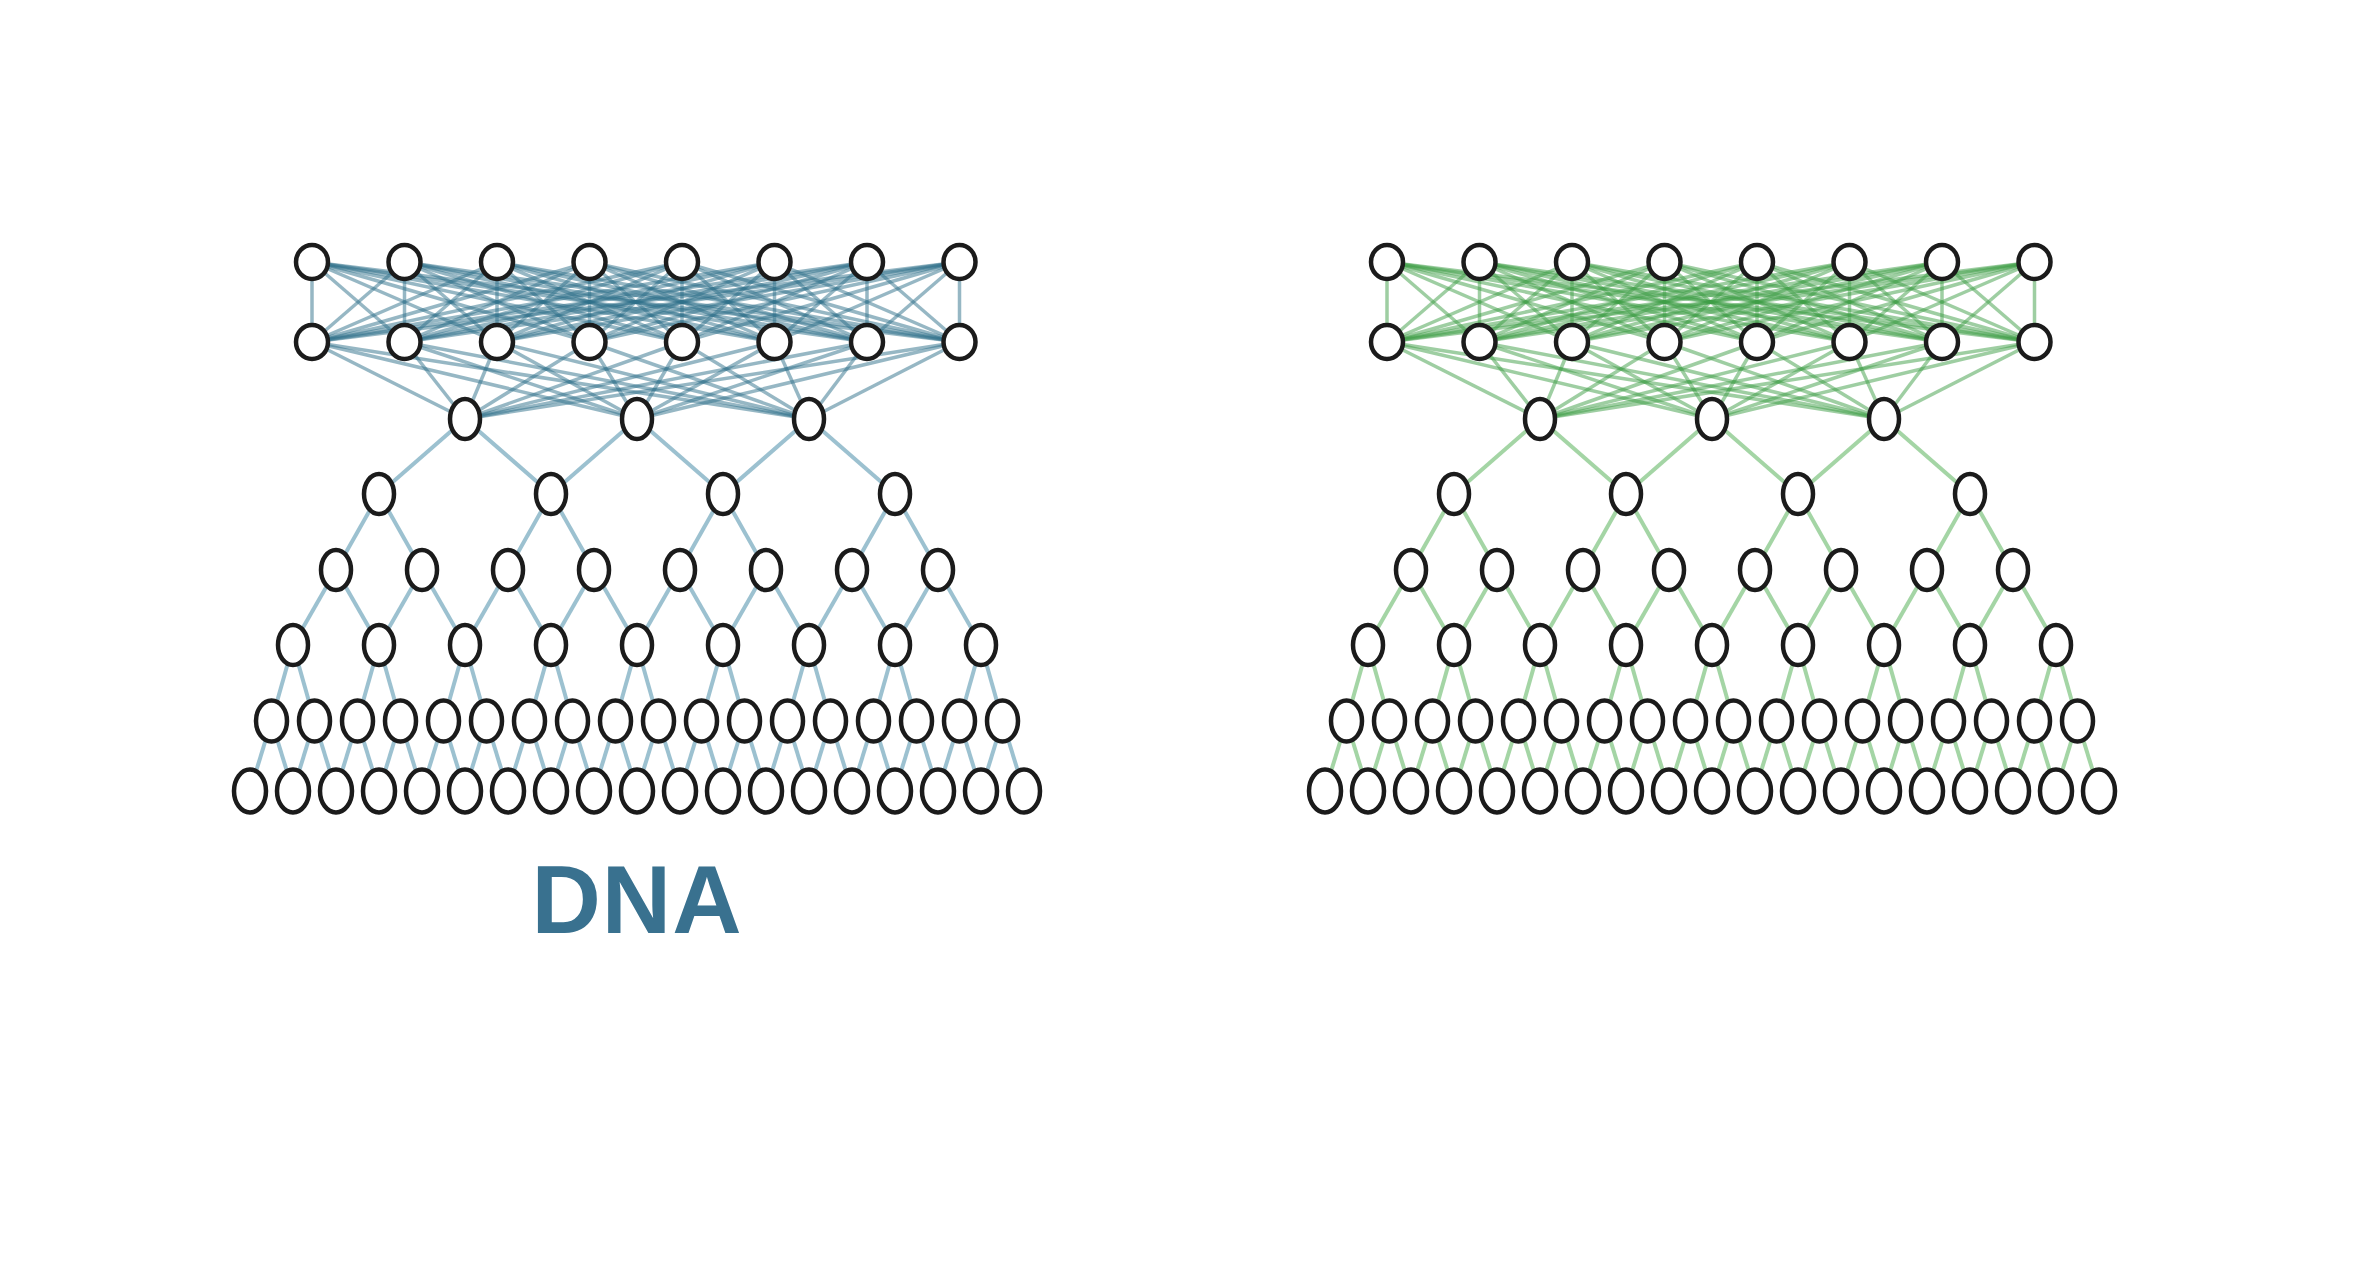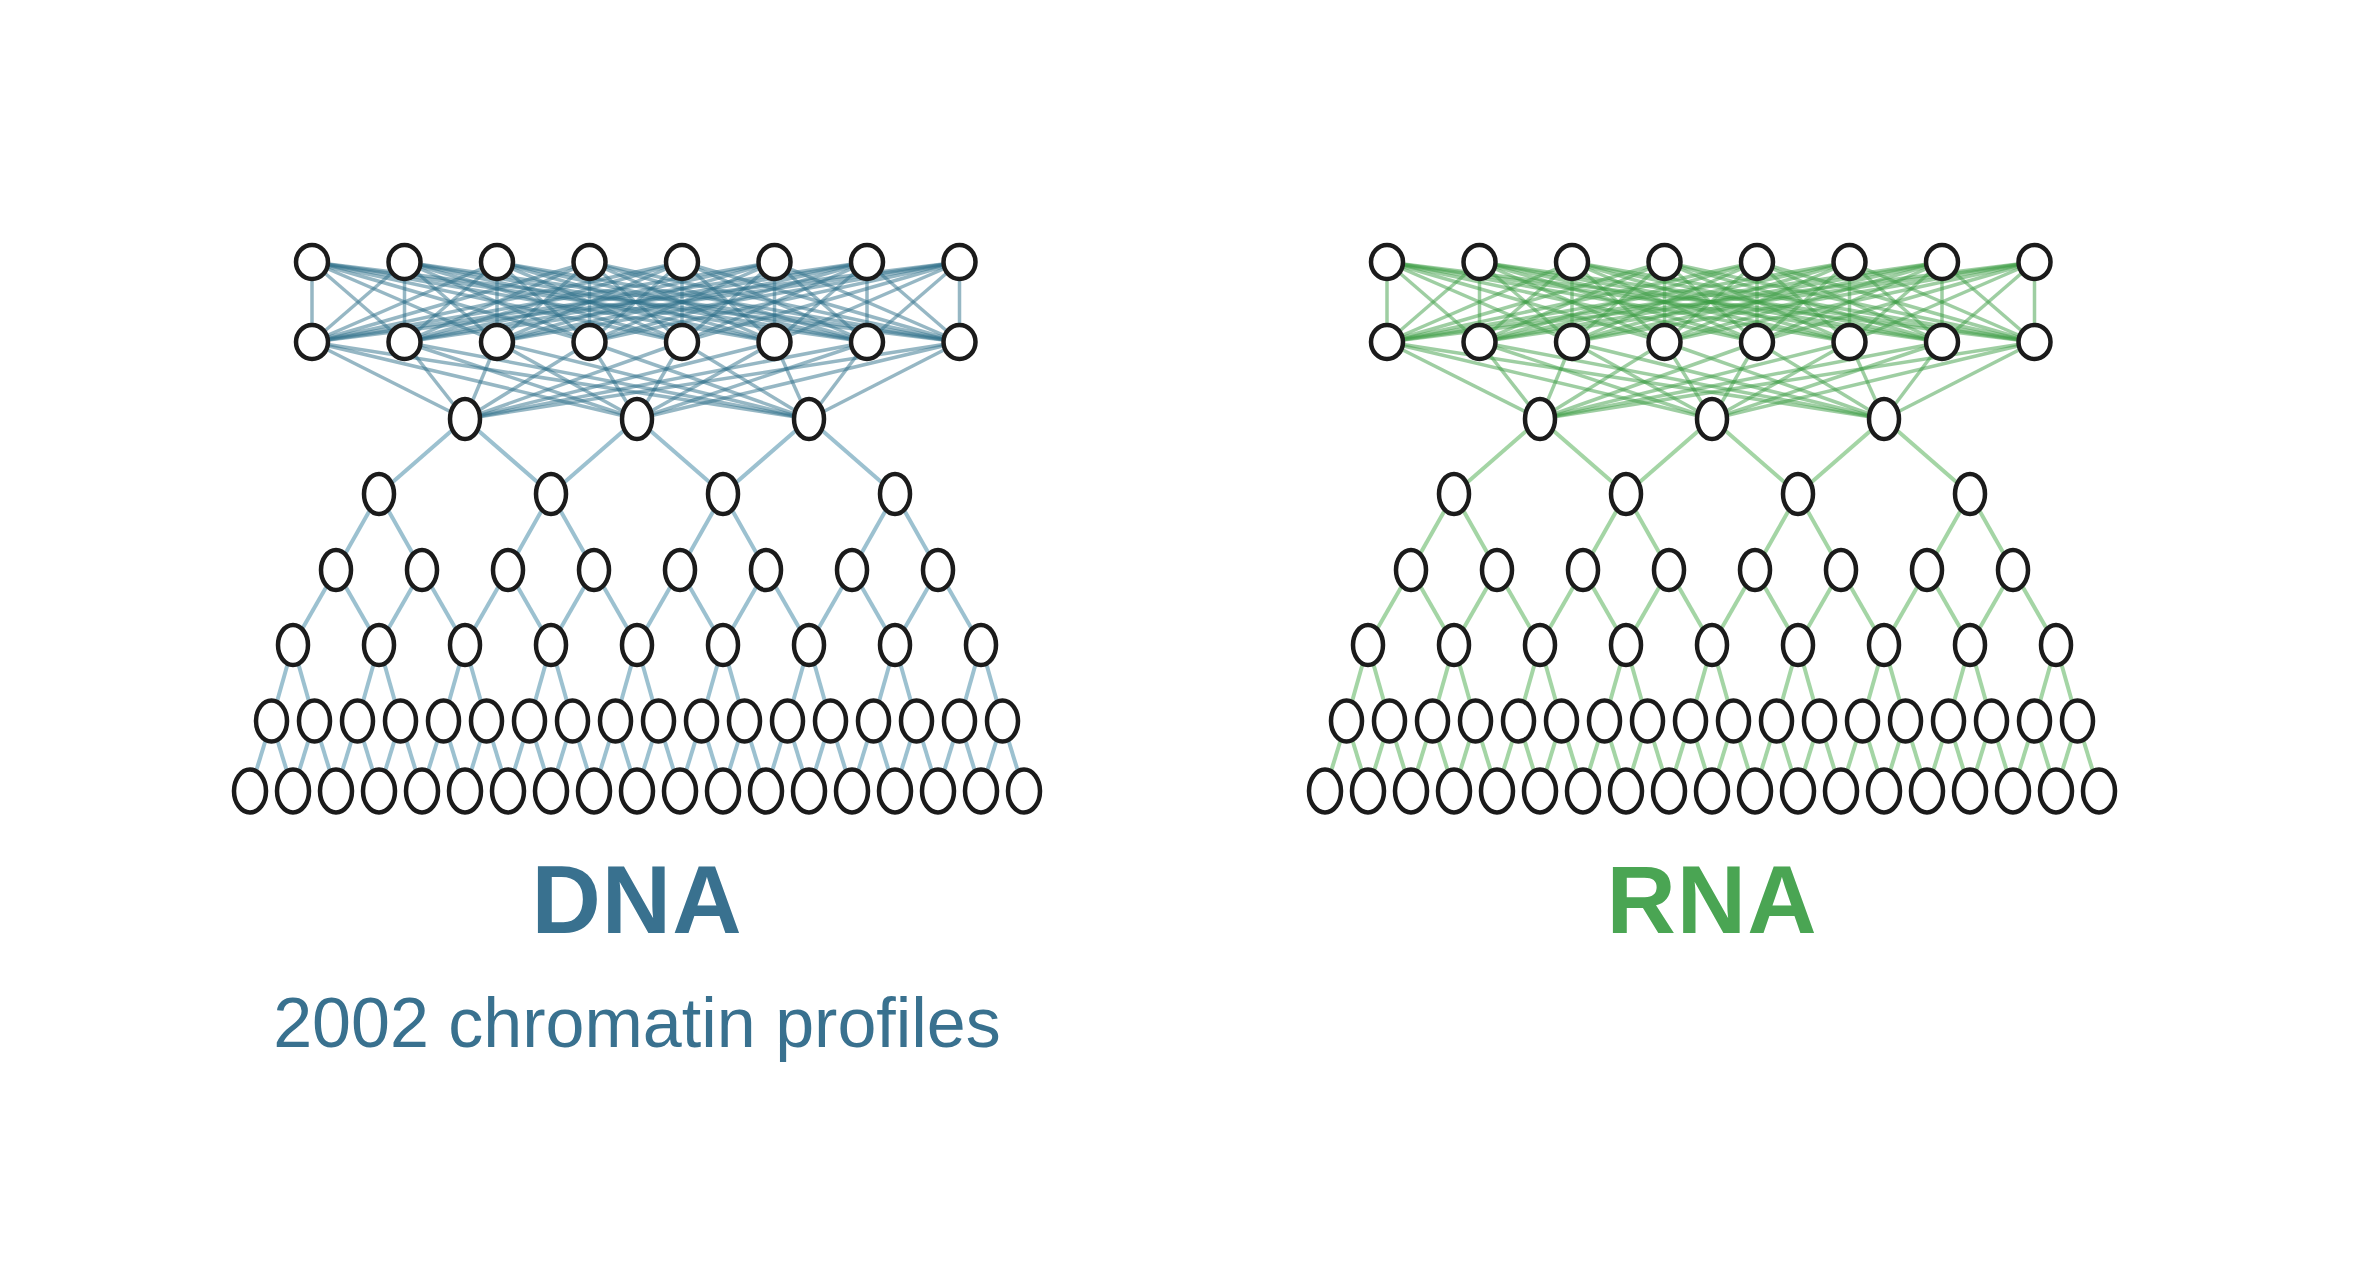--- a/index.html
+++ b/index.html
@@ -553,18 +553,16 @@
           <ellipse cx="1970" cy="791" rx="16" ry="21.5" fill="#ffffff" stroke="#1b1b1b" stroke-width="4.5"></ellipse>
           <ellipse cx="2013" cy="791" rx="16" ry="21.5" fill="#ffffff" stroke="#1b1b1b" stroke-width="4.5"></ellipse>
           <ellipse cx="2056" cy="791" rx="16" ry="21.5" fill="#ffffff" stroke="#1b1b1b" stroke-width="4.5"></ellipse>
           <ellipse cx="2099" cy="791" rx="16" ry="21.5" fill="#ffffff" stroke="#1b1b1b" stroke-width="4.5"></ellipse>
         </g>
       </g>
     </svg>
 
   <div class="caption title cap-left" style="color: rgb(57, 113, 143);">DNA</div>
 
-  <div class="caption subtitle cap-left" style="color: rgb(57, 113, 143);">2002 chromatin profiles</div>
-
-  <div class="caption title cap-right" style="color: rgb(74, 165, 83);">RNA</div>
+
 
 
 </div>
 
 </body></html>

